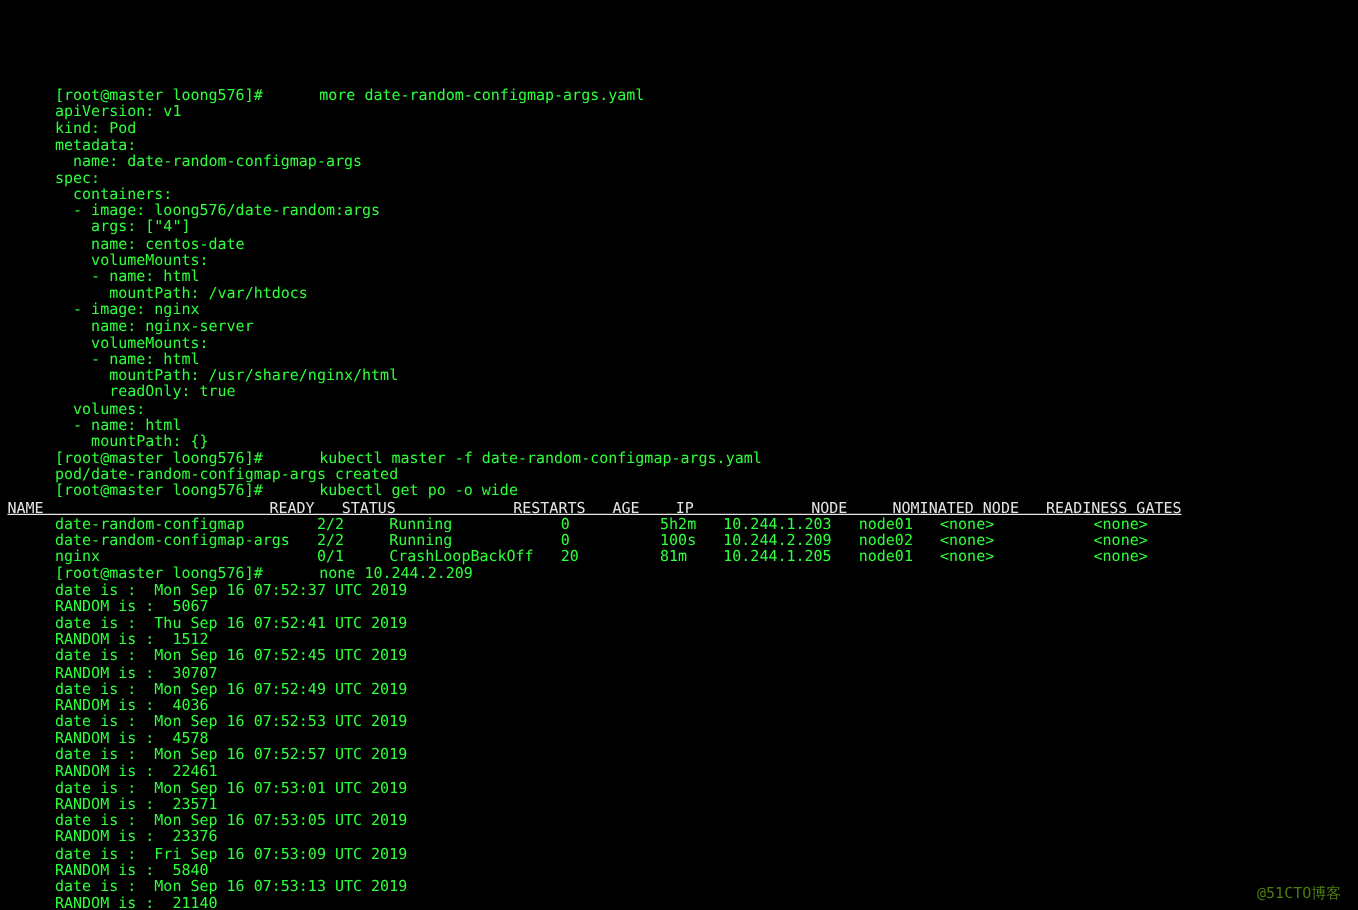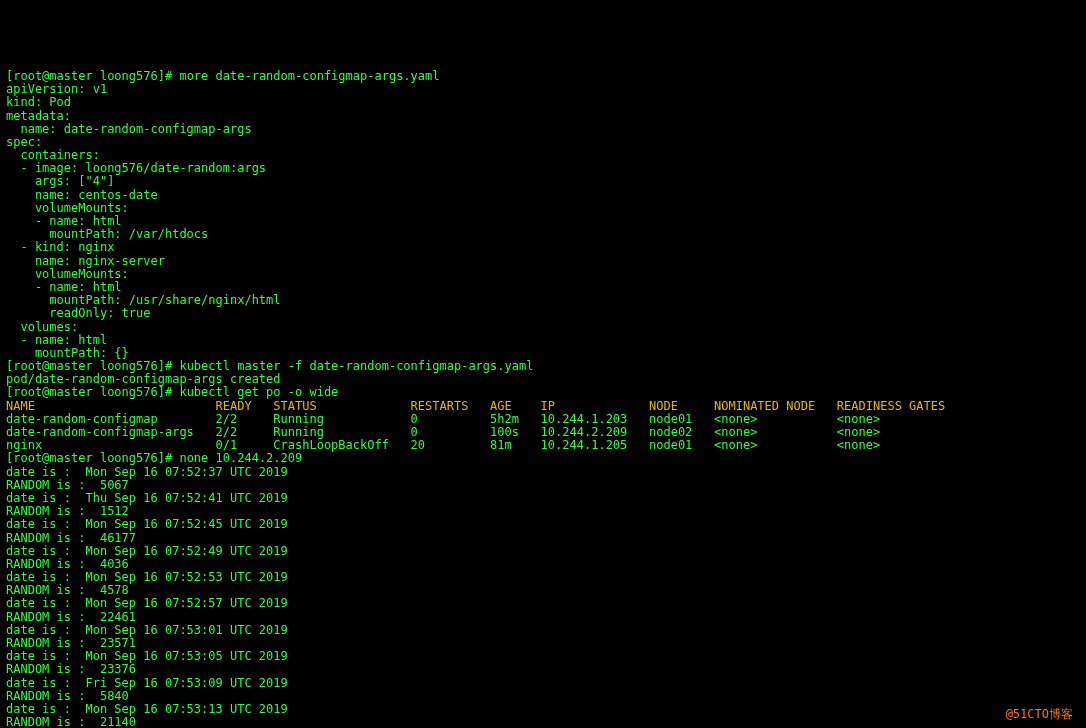--- a/index.html
+++ b/index.html
@@ -14,31 +14,33 @@
       font-size: 12px;
       line-height: 1.1;
       white-space: pre;
       overflow: hidden;
       position: relative;
     }
     .watermark {
       position: absolute;
       right: 10px;
       bottom: 6px;
-      color: #f97316;
+      color: #4d7c0f;
       background: rgba(0,0,0,0.2);
       font-family: "DejaVu Sans Mono", monospace;
       font-size: 12px;
       padding: 1px 3px;
     }
     .hdr {
-      color: #eab308;
+      color: #e5e5e5;
+      text-decoration: underline;
     }
     .norm {
       color: #2eff3a;
+      margin-left: 38px;
     }
   </style>
 </head>
 <body>
 
 
 
 
 <span class="norm">[root@master loong576]#</span> <span class="norm">more date-random-configmap-args.yaml</span>
 <span class="norm">apiVersion: v1</span>
@@ -46,21 +48,21 @@
 <span class="norm">metadata:</span>
 <span class="norm">  name: date-random-configmap-args</span>
 <span class="norm">spec:</span>
 <span class="norm">  containers:</span>
 <span class="norm">  - image: loong576/date-random:args</span>
 <span class="norm">    args: ["4"]</span>
 <span class="norm">    name: centos-date</span>
 <span class="norm">    volumeMounts:</span>
 <span class="norm">    - name: html</span>
 <span class="norm">      mountPath: /var/htdocs</span>
-<span class="norm">  - kind: nginx</span>
+<span class="norm">  - image: nginx</span>
 <span class="norm">    name: nginx-server</span>
 <span class="norm">    volumeMounts:</span>
 <span class="norm">    - name: html</span>
 <span class="norm">      mountPath: /usr/share/nginx/html</span>
 <span class="norm">      readOnly: true</span>
 <span class="norm">  volumes:</span>
 <span class="norm">  - name: html</span>
 <span class="norm">    mountPath: {}</span>
 <span class="norm">[root@master loong576]#</span> <span class="norm">kubectl master -f date-random-configmap-args.yaml</span>
 <span class="norm">pod/date-random-configmap-args created</span>
@@ -68,21 +70,21 @@
 <span class="hdr">NAME                         READY   STATUS             RESTARTS   AGE    IP             NODE     NOMINATED NODE   READINESS GATES</span>
 <span class="norm">date-random-configmap        2/2     Running            0          5h2m   10.244.1.203   node01   &lt;none&gt;           &lt;none&gt;</span>
 <span class="norm">date-random-configmap-args   2/2     Running            0          100s   10.244.2.209   node02   &lt;none&gt;           &lt;none&gt;</span>
 <span class="norm">nginx                        0/1     CrashLoopBackOff   20         81m    10.244.1.205   node01   &lt;none&gt;           &lt;none&gt;</span>
 <span class="norm">[root@master loong576]#</span> <span class="norm">none 10.244.2.209</span>
 <span class="norm">date is :  Mon Sep 16 07:52:37 UTC 2019</span>
 <span class="norm">RANDOM is :  5067</span>
 <span class="norm">date is :  Thu Sep 16 07:52:41 UTC 2019</span>
 <span class="norm">RANDOM is :  1512</span>
 <span class="norm">date is :  Mon Sep 16 07:52:45 UTC 2019</span>
-<span class="norm">RANDOM is :  46177</span>
+<span class="norm">RANDOM is :  30707</span>
 <span class="norm">date is :  Mon Sep 16 07:52:49 UTC 2019</span>
 <span class="norm">RANDOM is :  4036</span>
 <span class="norm">date is :  Mon Sep 16 07:52:53 UTC 2019</span>
 <span class="norm">RANDOM is :  4578</span>
 <span class="norm">date is :  Mon Sep 16 07:52:57 UTC 2019</span>
 <span class="norm">RANDOM is :  22461</span>
 <span class="norm">date is :  Mon Sep 16 07:53:01 UTC 2019</span>
 <span class="norm">RANDOM is :  23571</span>
 <span class="norm">date is :  Mon Sep 16 07:53:05 UTC 2019</span>
 <span class="norm">RANDOM is :  23376</span>

